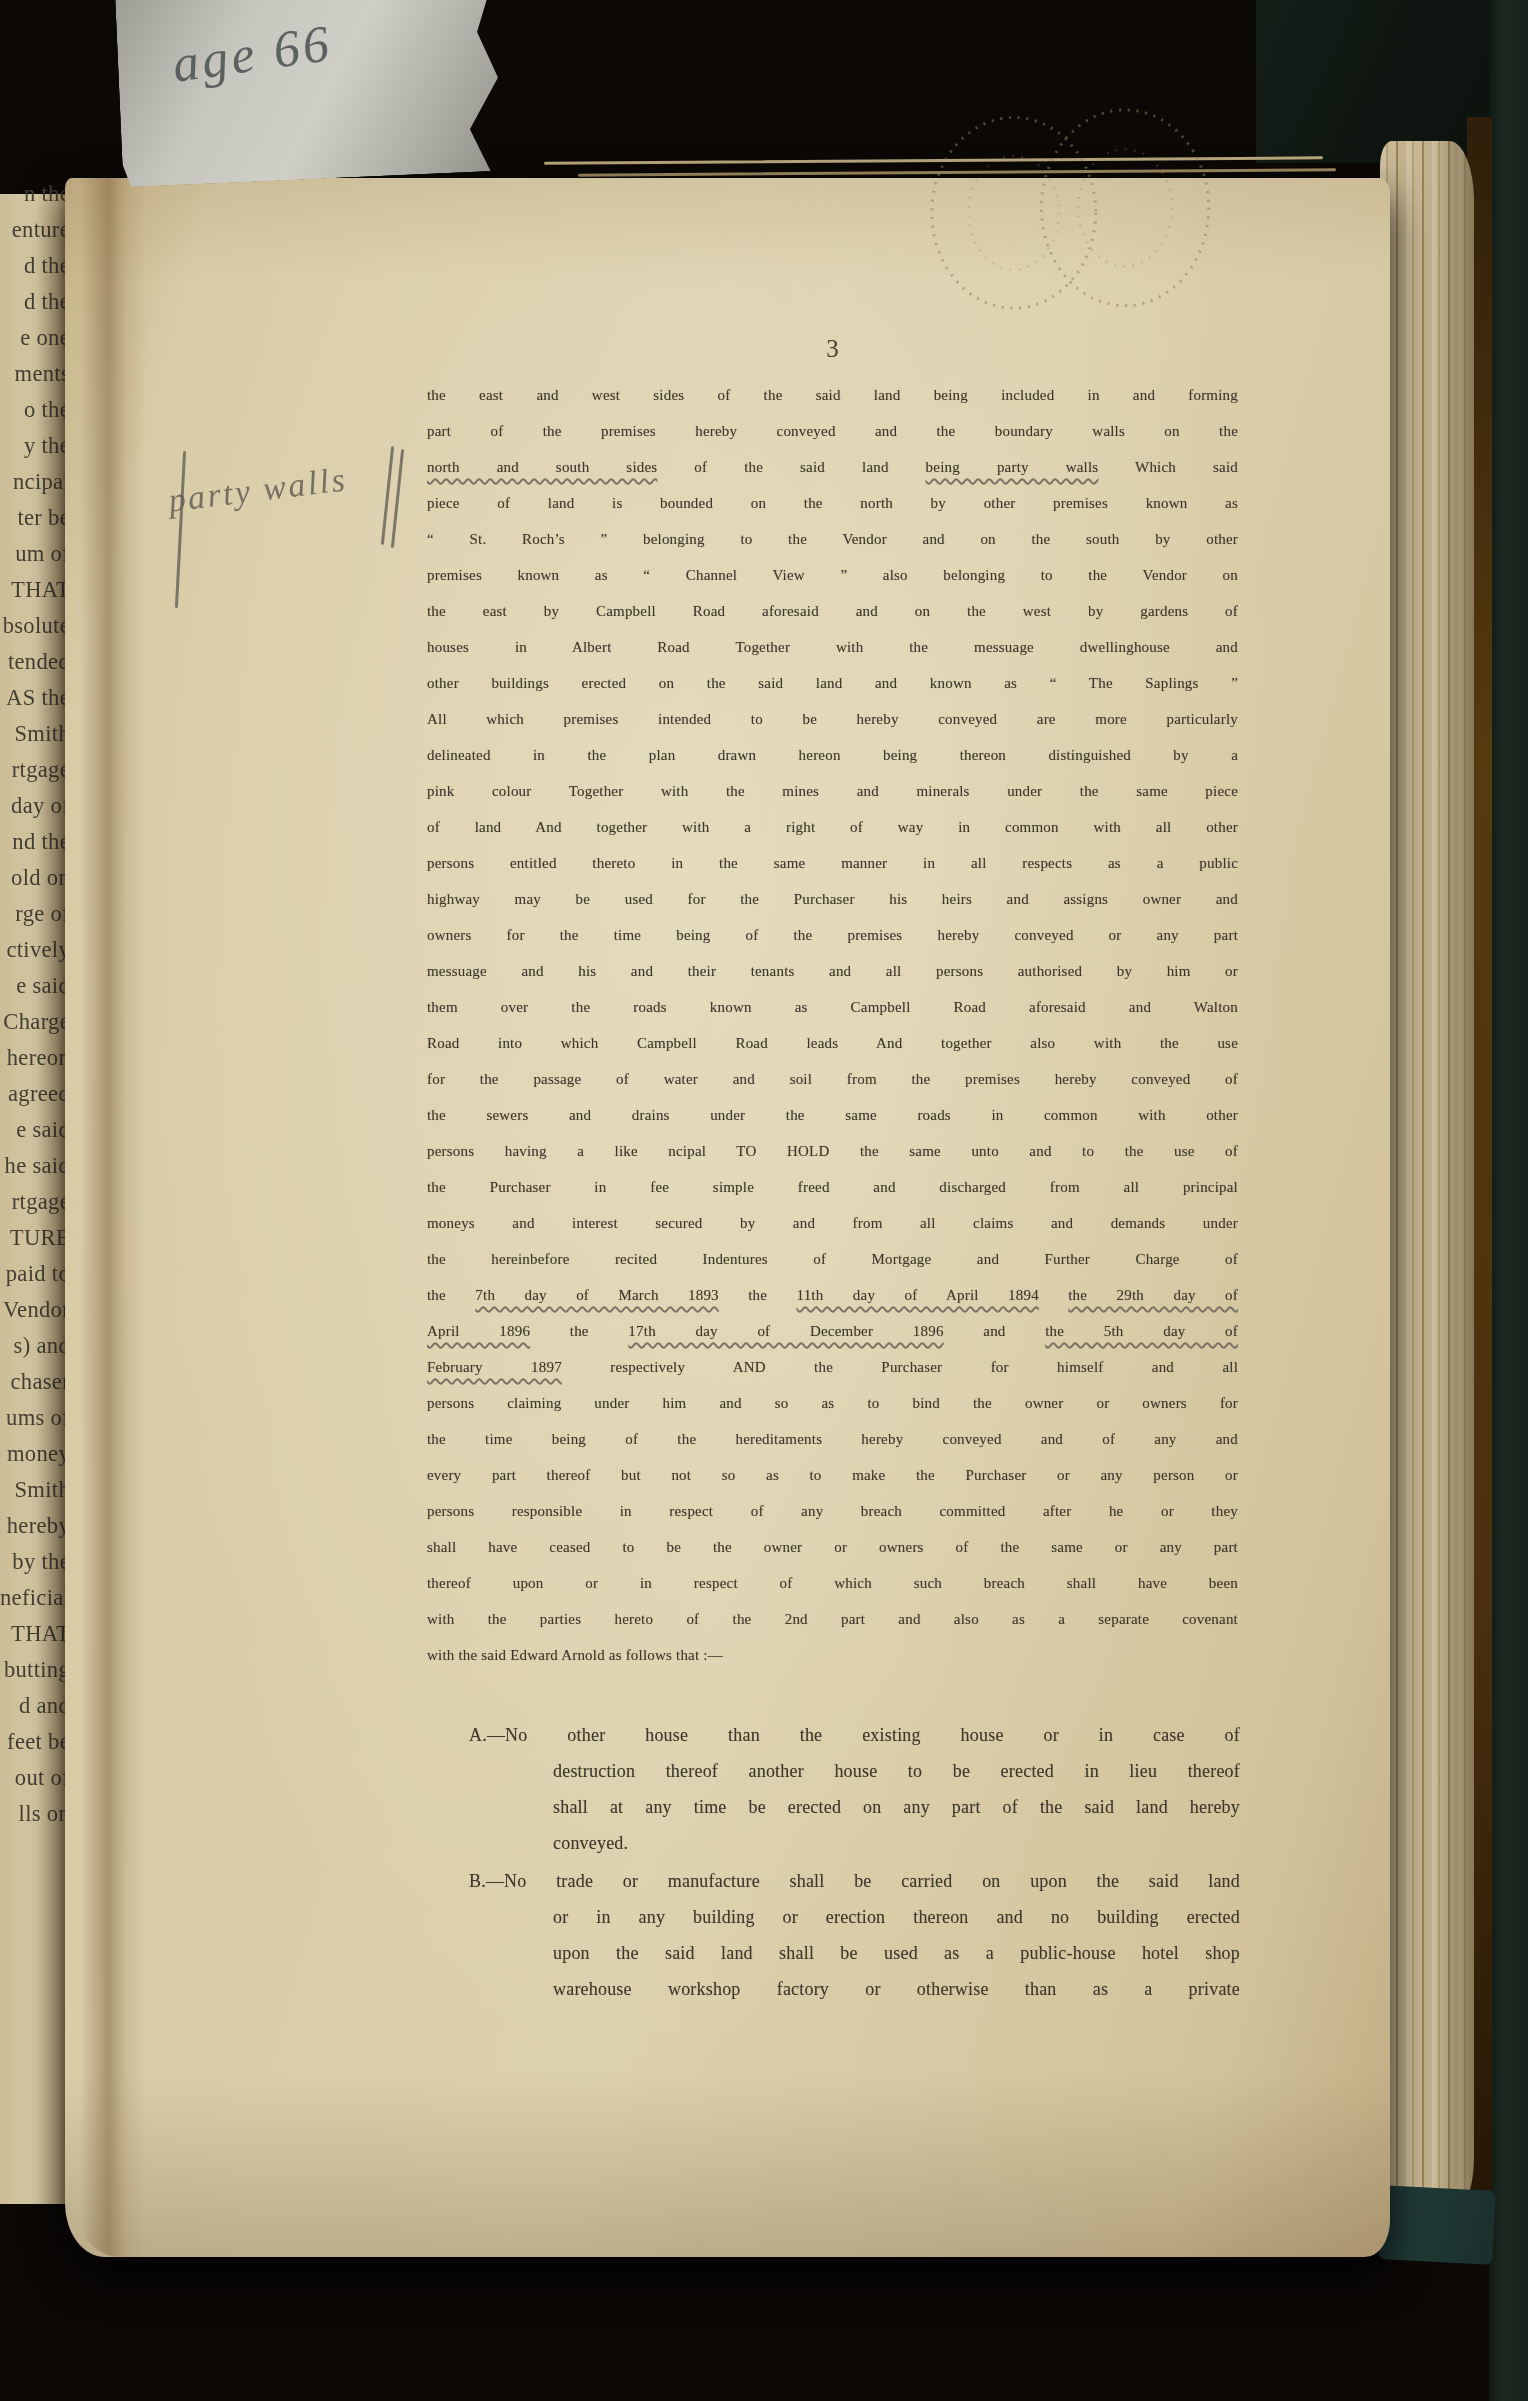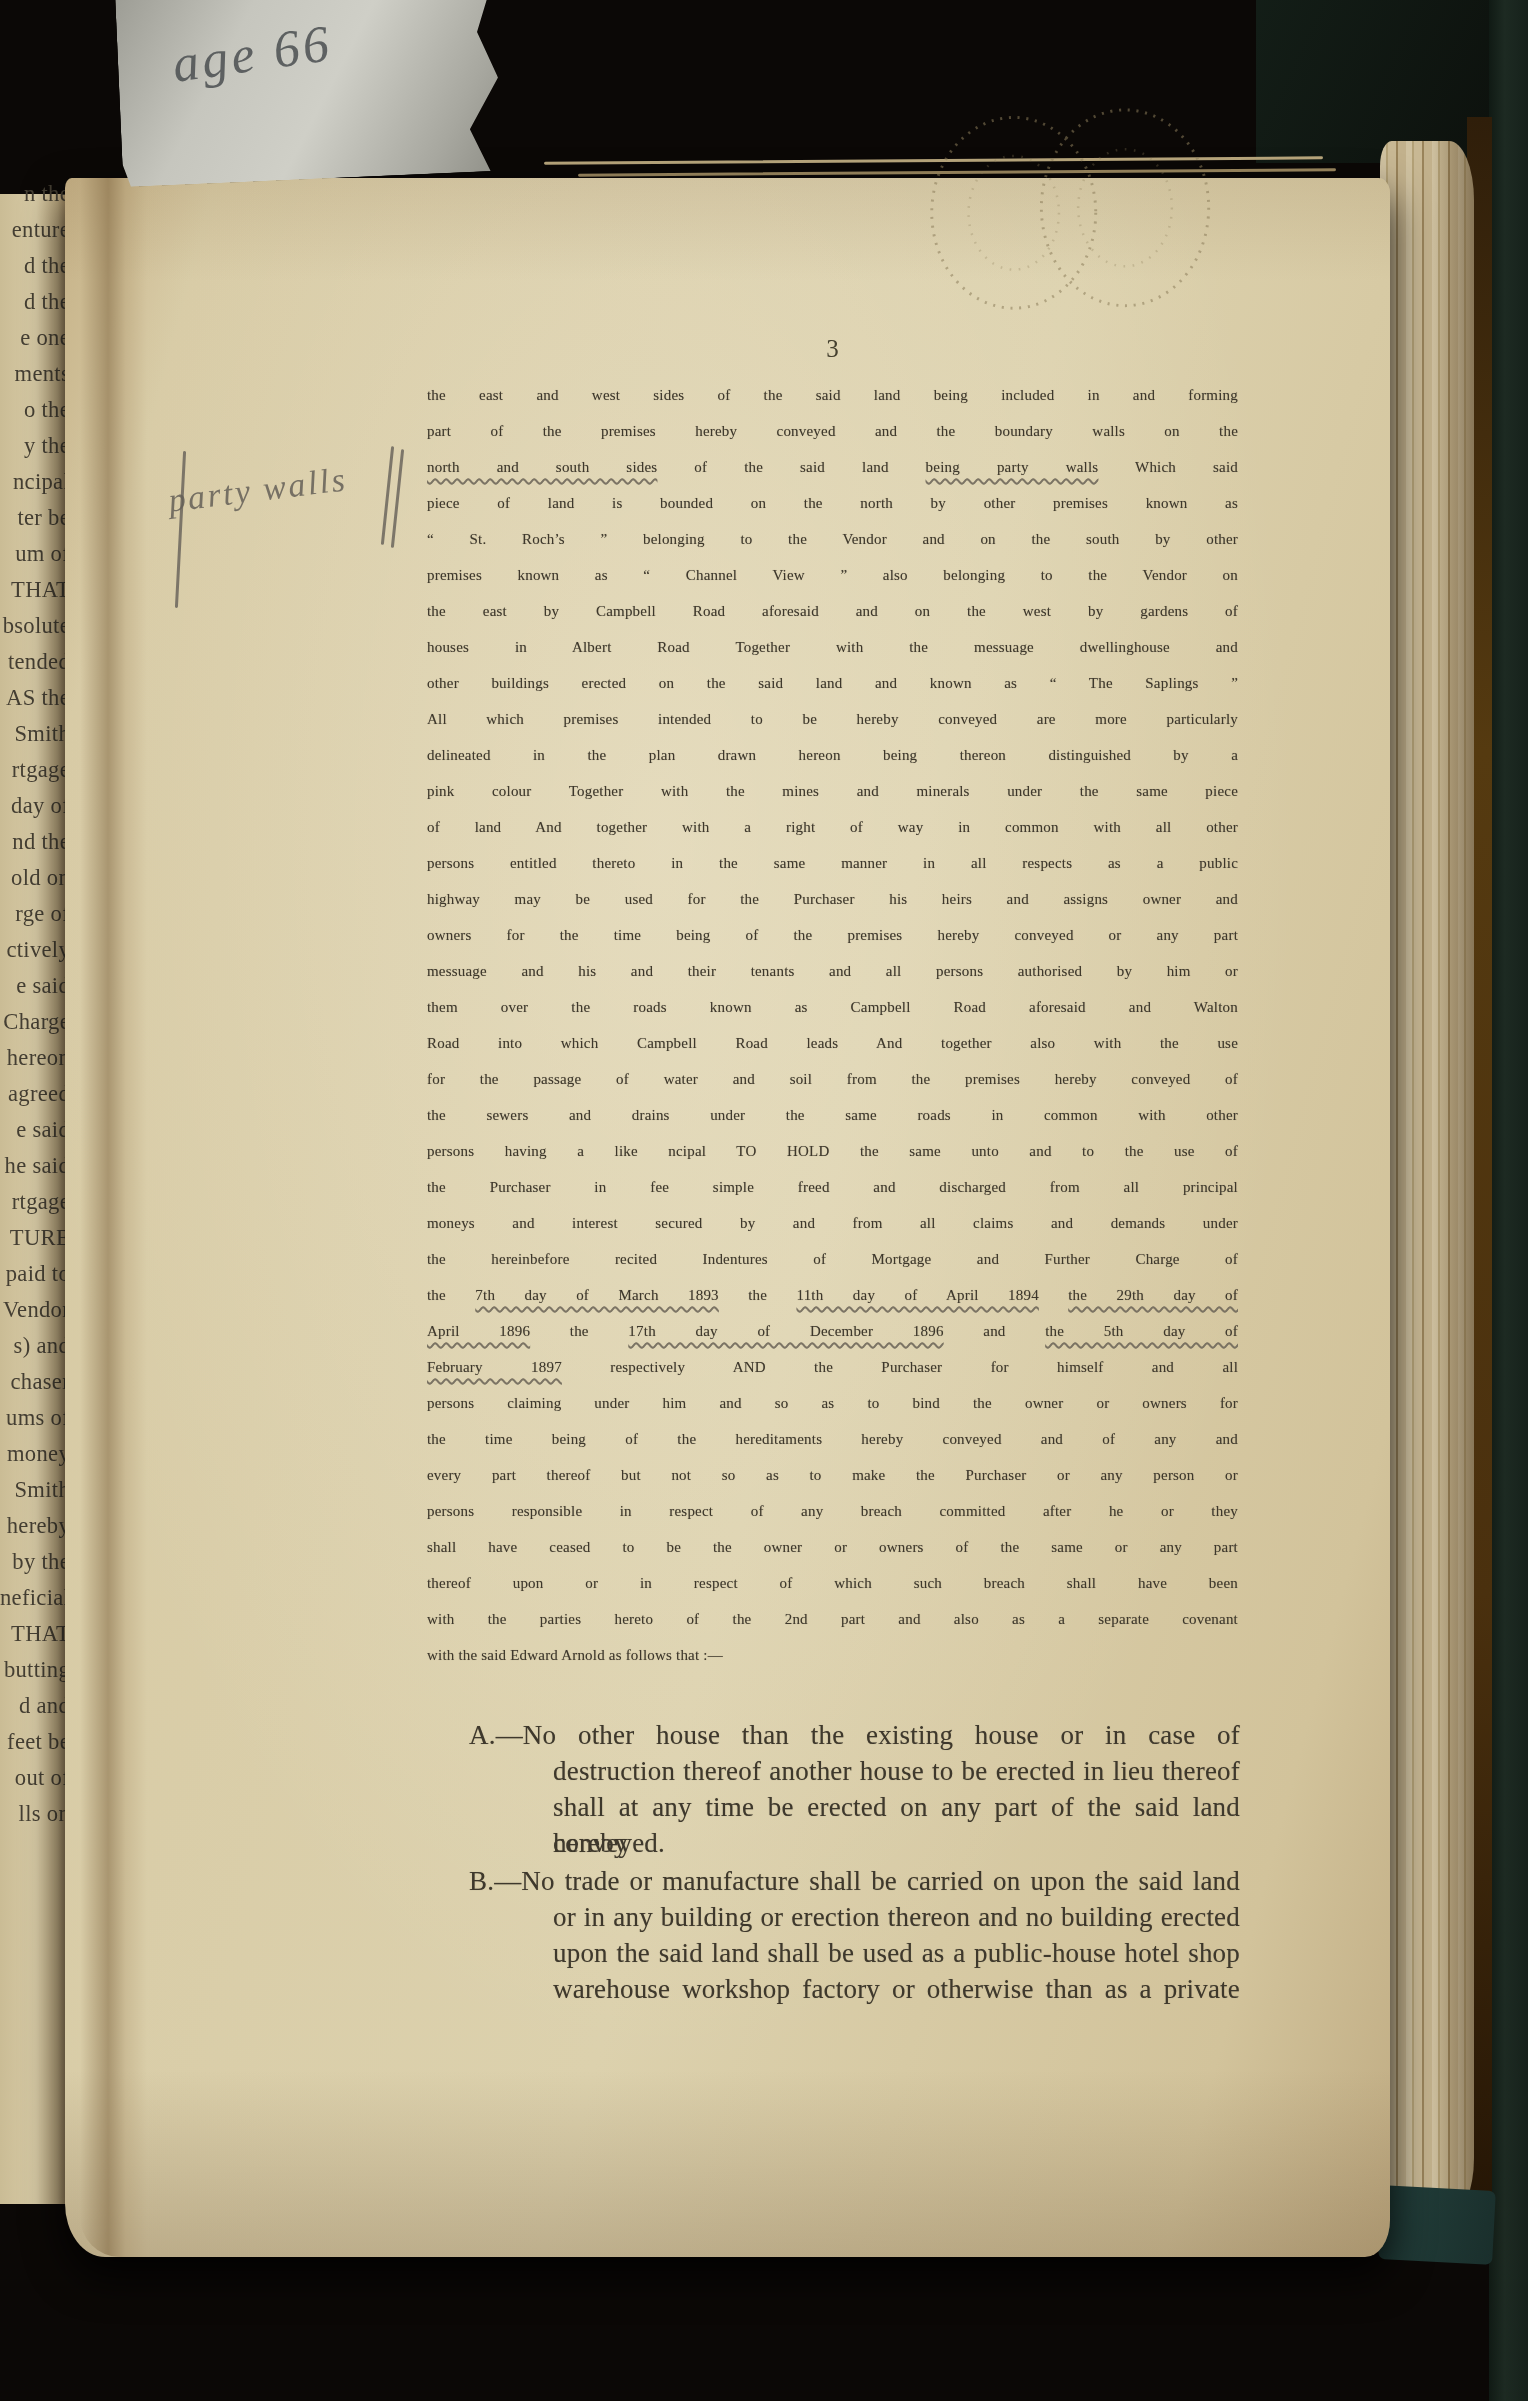--- a/index.html
+++ b/index.html
@@ -63,21 +63,21 @@
   .page-number{position:absolute;left:427px;top:335px;width:811px;text-align:center;
     font-size:25px;color:#45402f;}
   .body-text{position:absolute;left:427px;top:377px;width:811px;color:#3e382c;
     font-size:15px;letter-spacing:0.2px;}
   .tline{height:36px;line-height:36px;text-align:justify;text-align-last:justify;
     text-shadow:0 0 0.8px rgba(62,56,44,.35);}
   .tline.nj{text-align:center;text-align-last:left;}
   .pu{text-decoration-line:underline;text-decoration-style:wavy;
     text-decoration-color:rgba(112,105,92,.8);text-decoration-thickness:1.8px;
     text-underline-offset:5.9px;}
-  .clause{position:absolute;left:469px;width:771px;color:#3e382c;font-size:27px;letter-spacing:0.2px;}
+  .clause{position:absolute;left:469px;width:771px;color:#3e382c;font-size:18px;letter-spacing:0.2px;}
   .clause .tline{padding-left:84px;}
   .clause .tline:first-child{padding-left:0;}
   .clause-a{top:1717px;}
   .clause-b{top:1863px;}
 
   
   .margin-note{position:absolute;left:168px;top:471px;font-size:34px;font-style:italic;
     color:rgba(100,95,87,.85);transform:rotate(-7deg);letter-spacing:2.5px;}
   .margin-line{position:absolute;left:179px;top:451px;width:2.5px;height:157px;
     background:rgba(100,95,87,.8);transform:rotate(3deg);border-radius:1.7px;}

